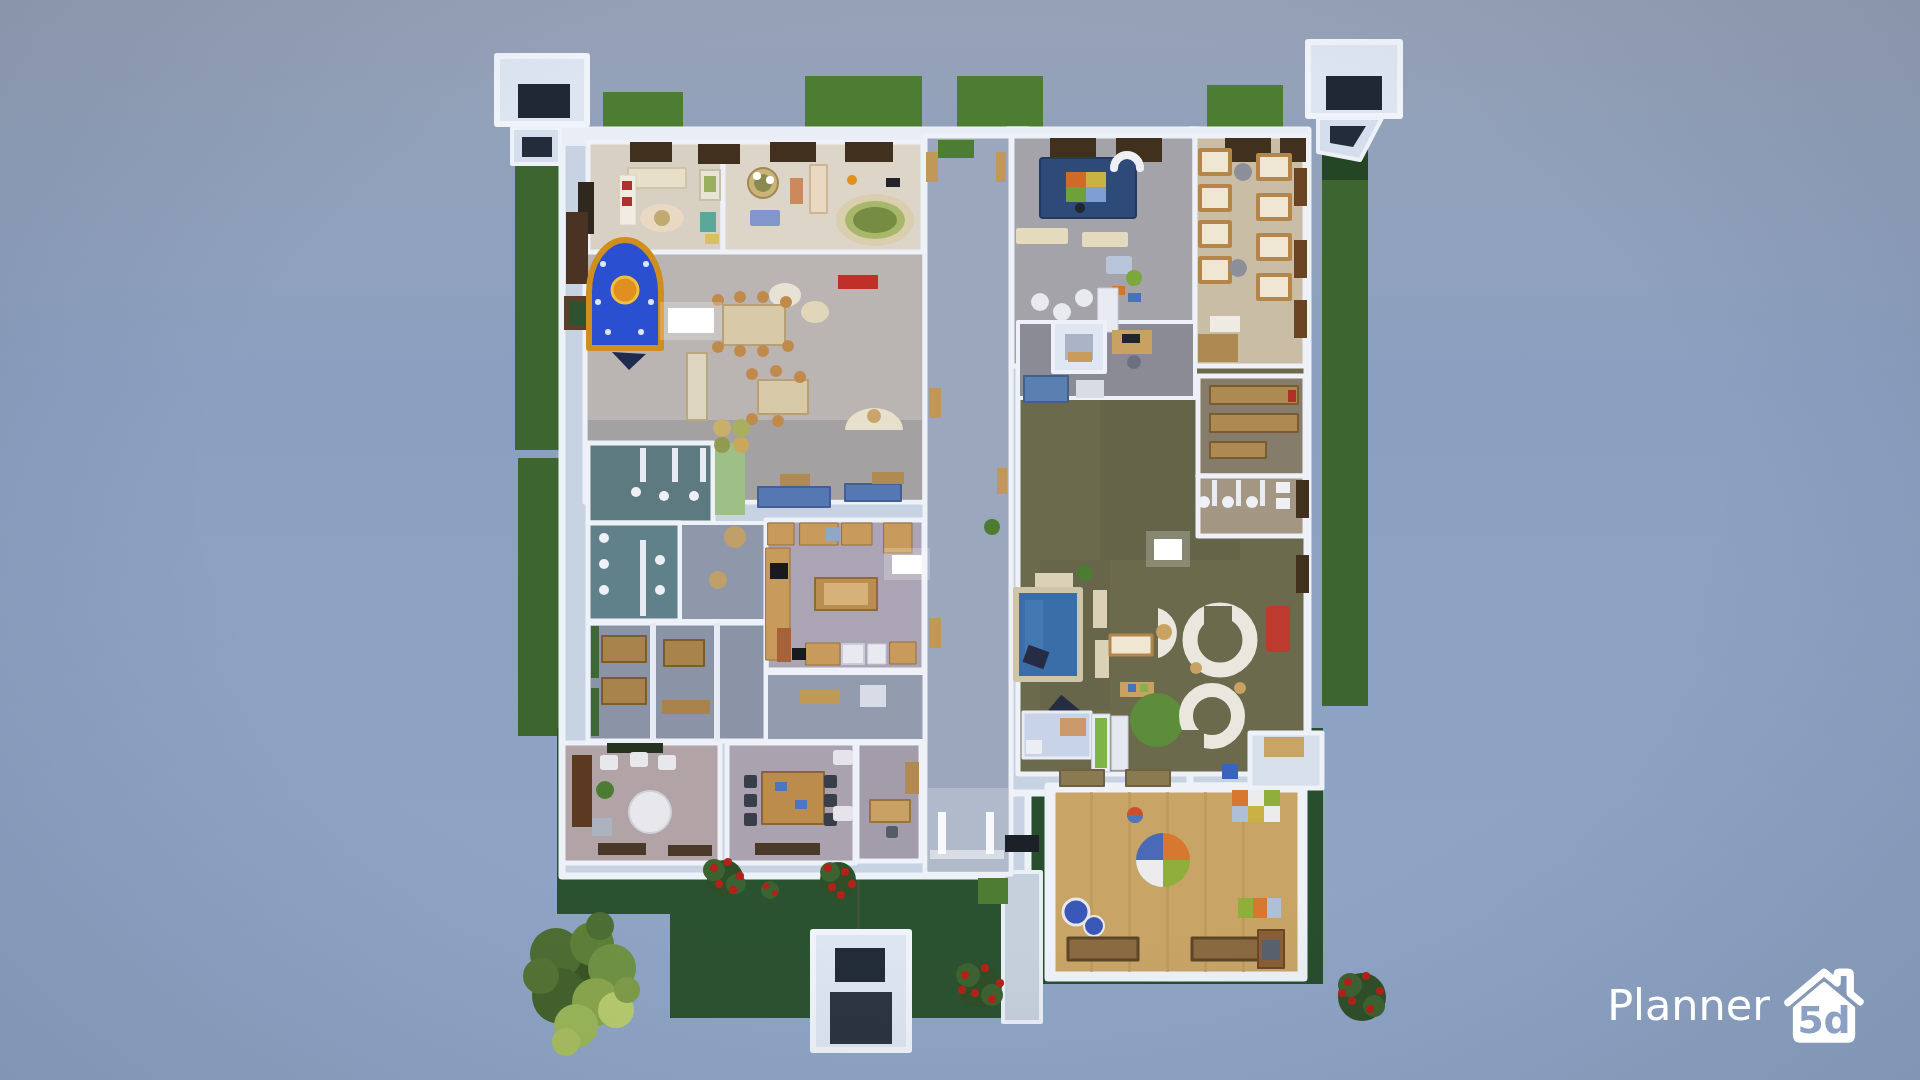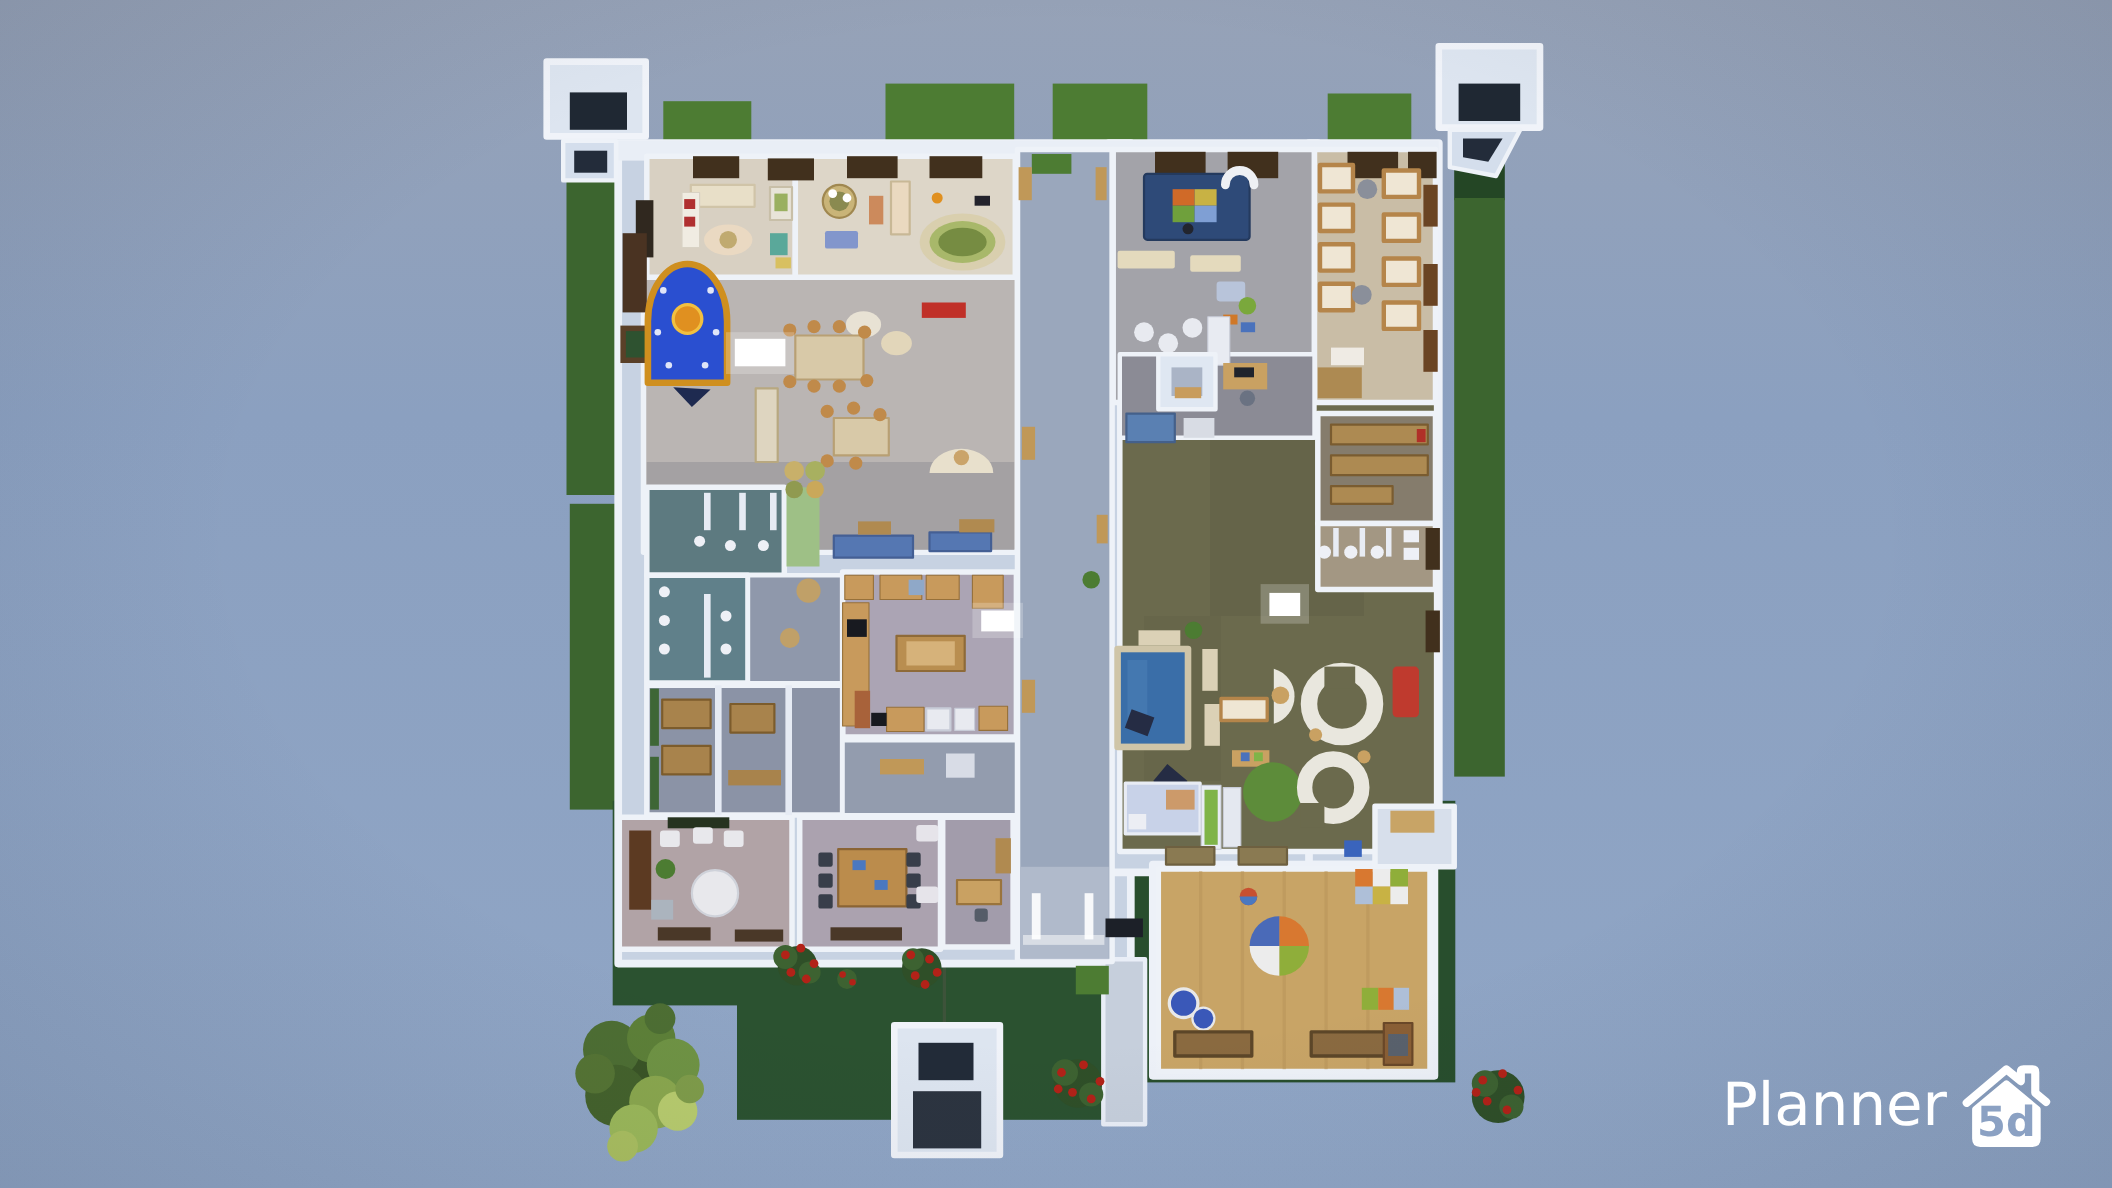--- a/index.html
+++ b/index.html
@@ -2,21 +2,21 @@
 <html><head>
 <meta charset="utf-8">
 <style>
   html,body{margin:0;padding:0;background:#8ba0c0;}
   .stage{position:relative;width:1920px;height:1080px;overflow:hidden;
     background:linear-gradient(180deg,#96a2b7 0%,#8ba0c0 35%,#90a6c6 100%);}
   .stage::after{content:"";position:absolute;inset:0;pointer-events:none;
     background:radial-gradient(ellipse at 50% 45%, rgba(255,255,255,0) 55%, rgba(18,28,48,0.12) 100%);}
   #scene{position:absolute;left:0;top:0;width:100%;height:100%;}
   .logo{position:absolute;right:55px;bottom:34px;display:flex;align-items:center;gap:13px;z-index:5;}
-  .wordmark{font-family:"DejaVu Sans","Liberation Sans",sans-serif;font-size:54px;line-height:1;
+  .wordmark{font-family:"DejaVu Sans","Liberation Sans",sans-serif;font-size:43px;line-height:1;
     color:#ffffff;letter-spacing:0px;}
   .badge{width:82px;height:82px;display:block;}
   .badge .roof{fill:none;stroke:#ffffff;stroke-width:9;stroke-linecap:round;stroke-linejoin:round;}
   .badge .house{fill:#ffffff;stroke:#ffffff;stroke-width:6;stroke-linejoin:round;}
   .badge text{font-family:"DejaVu Sans","Liberation Sans",sans-serif;font-size:46px;font-weight:bold;}
 </style>
 </head>
 <body>
 
 <div class="stage">

